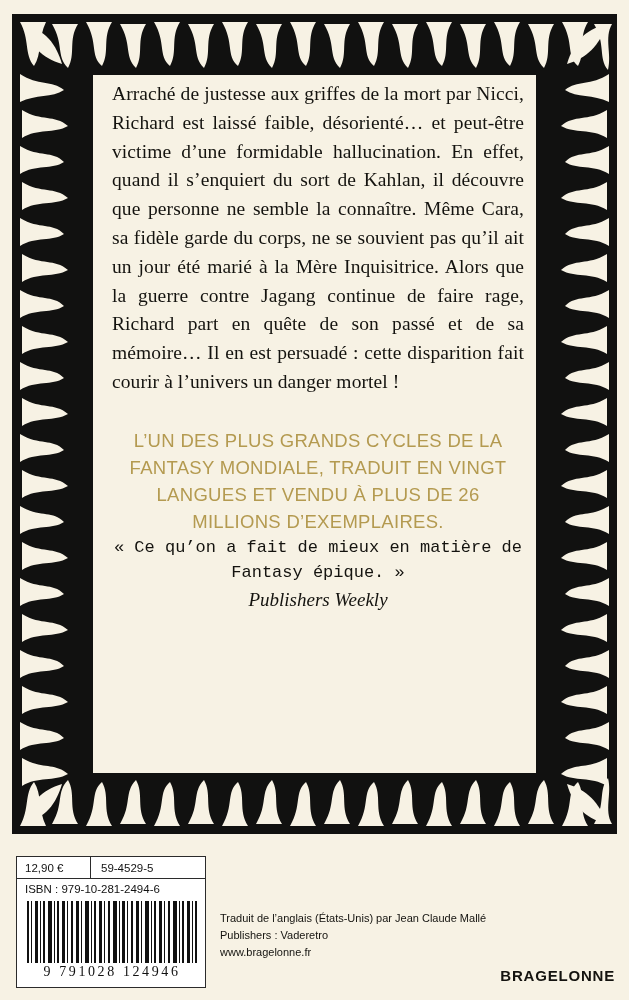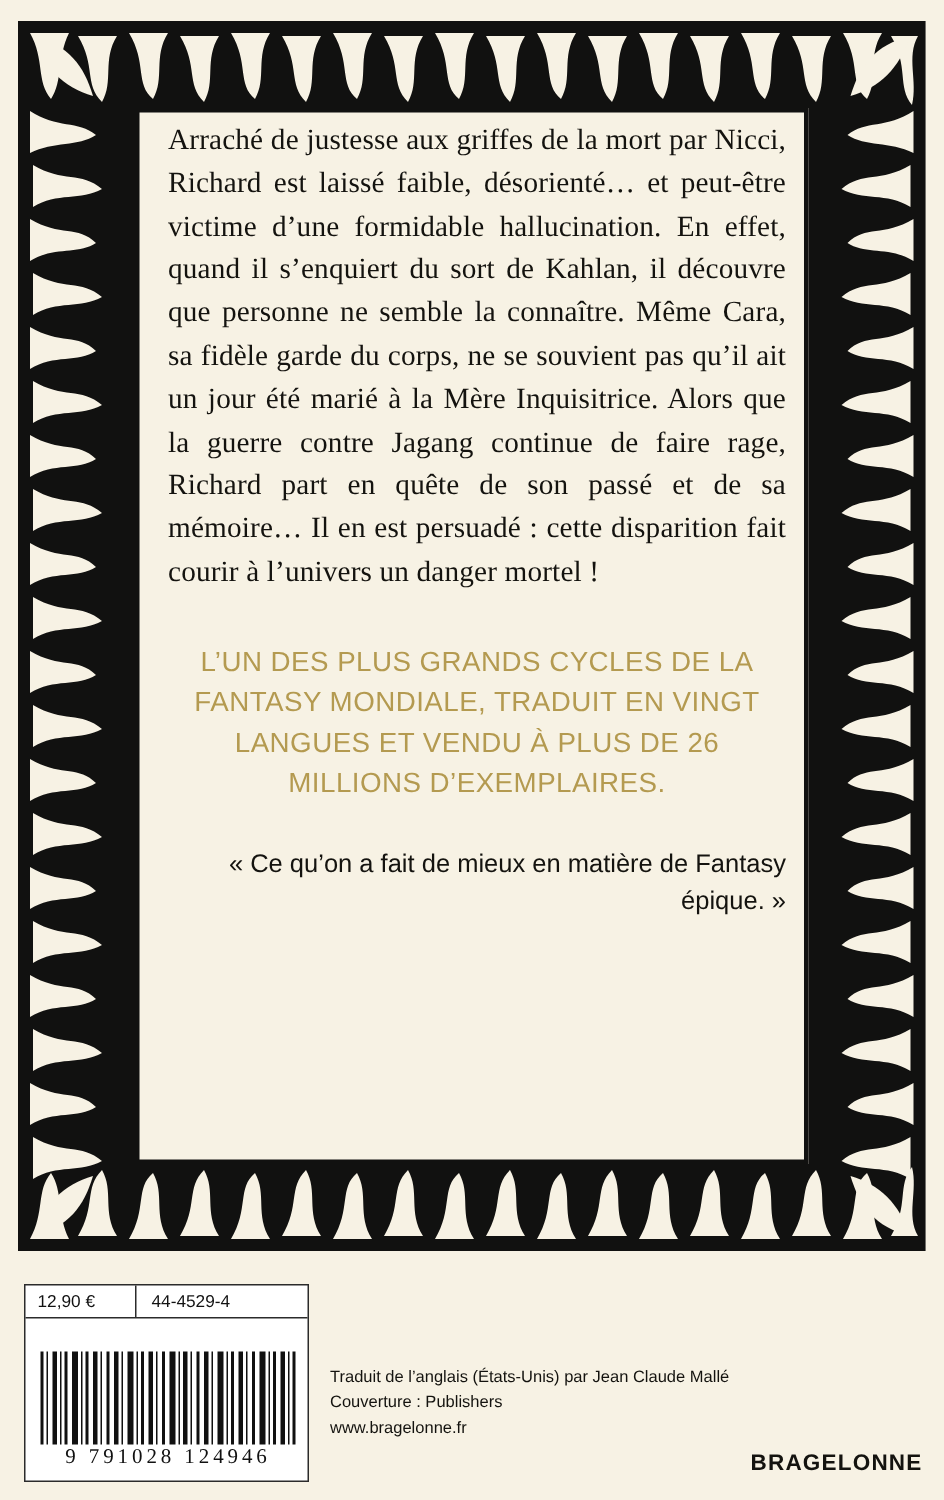--- a/index.html
+++ b/index.html
@@ -74,26 +74,25 @@
   .tagline {
     margin-top: 30px;
     font-family: Liberation Sans, sans-serif;
     font-size: 18.5px;
     line-height: 27px;
     color: #b49a50;
     text-align: center;
     letter-spacing: 0.3px;
   }
   .quote {
-    margin-top: 28px;
-    font-family: Liberation Sans, sans-serif;
+    font-family: Liberation Mono, monospace;
     font-size: 17px;
     line-height: 25px;
     color: #14130f;
-    text-align: right;
+    text-align: center;
   }
   .quote-source {
     margin-top: 2px;
     font-family: "Liberation Serif", serif;
     font-style: italic;
     font-size: 19px;
     line-height: 26px;
     color: #14130f;
     text-align: center;
   }
@@ -301,30 +300,32 @@
         <path d="M595 810 C571 804 561 790 555 770 C575 776 587 788 595 810 Z"></path>
       </g>
     </svg>
     <div class="border-inner"></div>
   </div>
 
   <div class="text-area">
     <p class="blurb">Arraché de justesse aux griffes de la mort par Nicci, Richard est laissé faible, désorienté… et peut-être victime d’une formidable hallucination. En effet, quand il s’enquiert du sort de Kahlan, il découvre que personne ne semble la connaître. Même Cara, sa fidèle garde du corps, ne se souvient pas qu’il ait un jour été marié à la Mère Inquisitrice. Alors que la guerre contre Jagang continue de faire rage, Richard part en quête de son passé et de sa mémoire… Il en est persuadé : cette disparition fait courir à l’univers un danger mortel !</p>
     <div class="tagline">L’UN DES PLUS GRANDS CYCLES DE LA FANTASY MONDIALE, TRADUIT EN VINGT LANGUES ET VENDU À PLUS DE 26 MILLIONS D’EXEMPLAIRES.</div>
     <div class="quote">« Ce qu’on a fait de mieux en matière de Fantasy épique. »</div>
+    <div class="quote-source">Publishers Weekly</div>
   </div>
 </div>
 
 <div class="bottom">
 
   <div class="barcode-box">
     <div class="price-row">
       <div class="price-cell">12,90 €</div>
-      <div class="code-cell">44-4529-4</div>
+      <div class="code-cell">59-4529-5</div>
     </div>
+    <div class="isbn-row">ISBN : 979-10-281-2494-6</div>
     <div class="bars">
       <span style="left:0px;width:2px"></span>
       <span style="left:4px;width:1px"></span>
       <span style="left:8px;width:3px"></span>
       <span style="left:13px;width:1px"></span>
       <span style="left:16px;width:2px"></span>
       <span style="left:21px;width:4px"></span>
       <span style="left:27px;width:1px"></span>
       <span style="left:30px;width:2px"></span>
       <span style="left:35px;width:3px"></span>
@@ -356,18 +357,18 @@
       <span style="left:155px;width:2px"></span>
       <span style="left:160px;width:3px"></span>
       <span style="left:165px;width:1px"></span>
       <span style="left:168px;width:2px"></span>
     </div>
     <div class="ean-digits">9 791028 124946</div>
   </div>
 
   <div class="credits">
     <div>Traduit de l’anglais (États-Unis) par Jean Claude Mallé</div>
-    <div>Couverture : Publishers</div>
+    <div>Publishers : Vaderetro</div>
     <div>www.bragelonne.fr</div>
   </div>
 
   <div class="publisher">BRAGELONNE</div>
 </div>
 
 </body></html>

